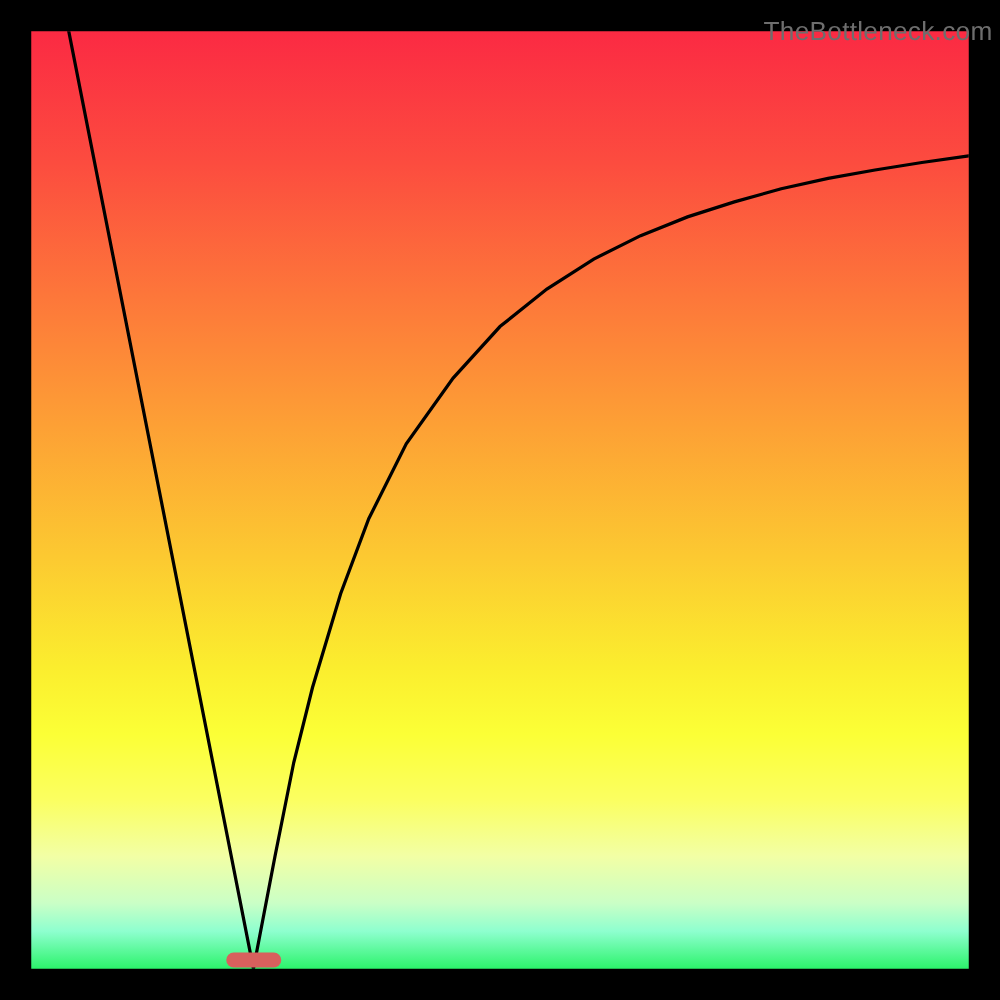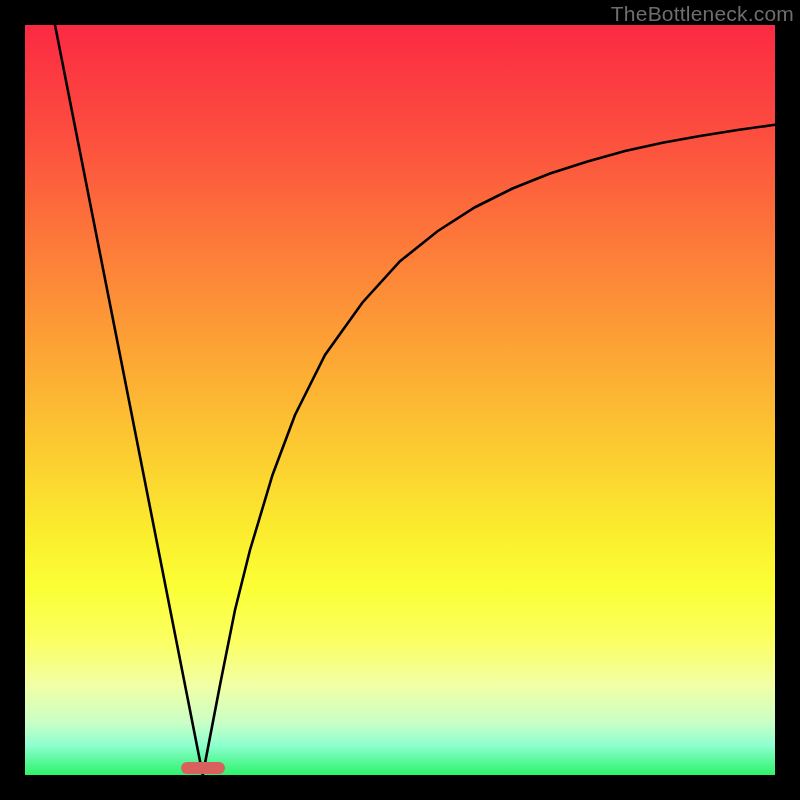--- a/index.html
+++ b/index.html
@@ -50,21 +50,21 @@
   .pill {
     position: absolute;
     width: 44px;
     height: 12px;
     border-radius: 6px;
     background: #d8605d;
     transform: translate(-50%, -50%);
   }
   .watermark {
     position: absolute;
-    top: 2px;
+    top: 14px;
     right: 6px;
     color: #6e6e6e;
     font-size: 21px;
     font-weight: 500;
     letter-spacing: 0.2px;
   }
 </style>
 </head>
 <body>
 

